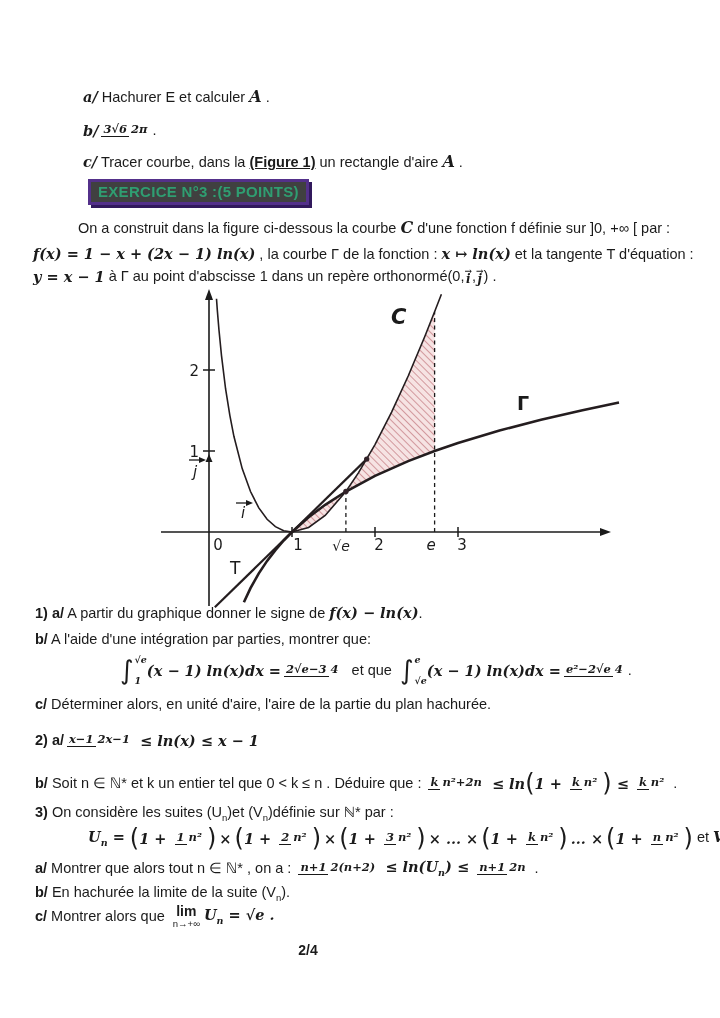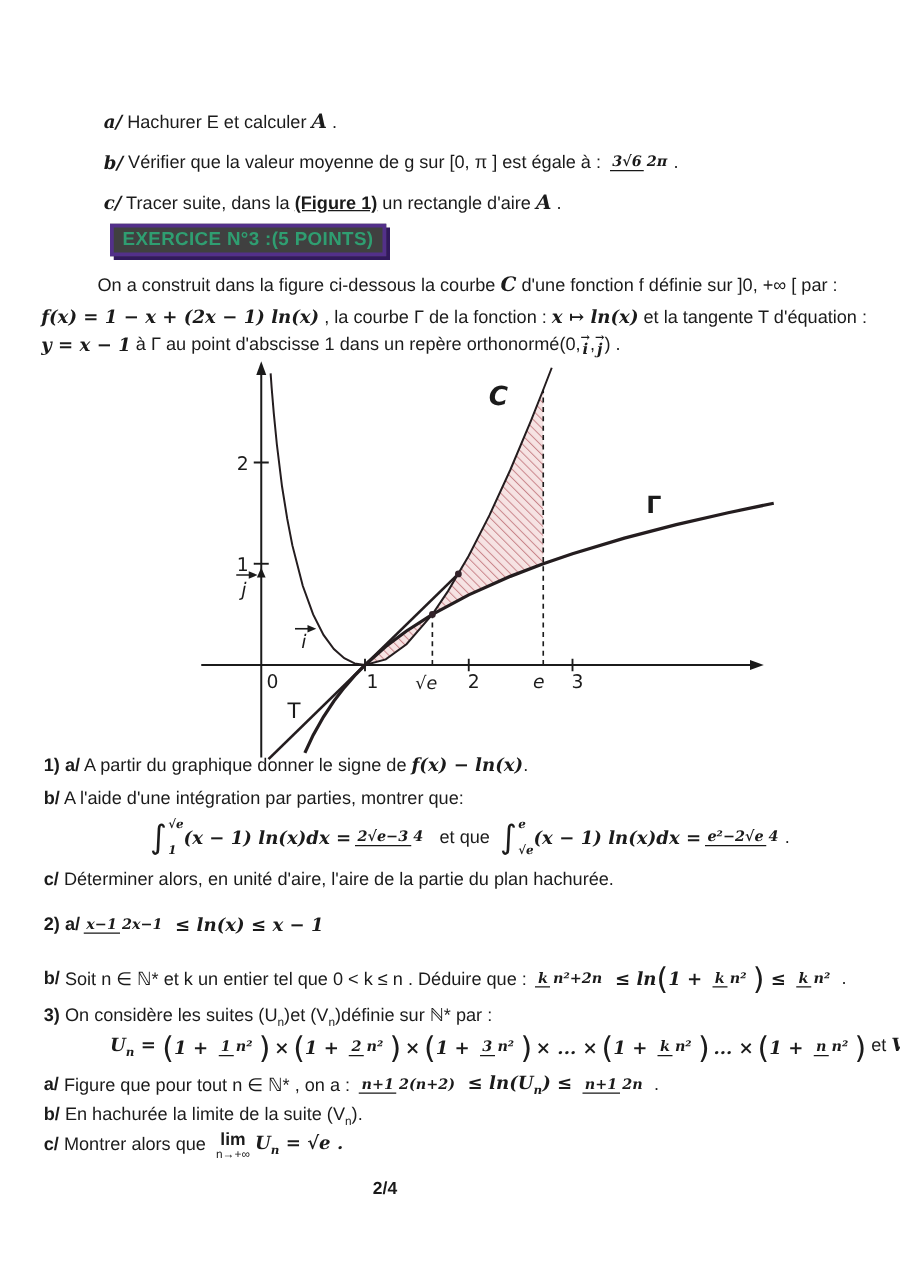--- a/index.html
+++ b/index.html
@@ -41,25 +41,25 @@
   svg text { font-family:"DejaVu Sans", sans-serif; fill:#1b1b1b; }
 </style>
 </head>
 <body>
 
 <div class="abs line" style="left:83px; top:87px;">
   <span class="lb mi">a/</span><span> Hachurer E et calculer </span><span class="scr">A</span><span> .</span>
 </div>
 
 <div class="abs mline" style="left:83px; top:112px; height:36px;">
-  <span class="lb mi">b/</span><span> Vérifier que la valeur moyenne de g sur [0, π ] est égale à : </span><span class="frac"><span class="num">3√6</span><span class="den">2π</span></span><span>.</span>
+  <span class="lb mi">b/</span><span class="frac"><span class="num">3√6</span><span class="den">2π</span></span><span>.</span>
 </div>
 
 <div class="abs line" style="left:83px; top:152px;">
-  <span class="lb mi">c/</span><span> Tracer suite, dans la </span><span class="figref">(Figure 1)</span><span> un rectangle d'aire </span><span class="scr">A</span><span> .</span>
+  <span class="lb mi">c/</span><span> Tracer courbe, dans la </span><span class="figref">(Figure 1)</span><span> un rectangle d'aire </span><span class="scr">A</span><span> .</span>
 </div>
 
 <div class="abs" style="left:88px; top:179px;">
   <span class="exbox">EXERCICE N°3 :(5 POINTS)</span>
 </div>
 
 <div class="abs line" style="left:78px; top:218px;">
   <span>On a construit dans la figure ci-dessous la courbe </span><span class="scr">C</span><span> d'une fonction f définie sur ]0, +∞ [ par :</span>
 </div>
 
@@ -169,21 +169,21 @@
   <span class="mi" style="margin:0 3px;">×</span>
   <span class="mline"><span class="bigp">(</span><span class="mi">1 + </span><span class="frac"><span class="num">3</span><span class="den">n²</span></span><span class="bigp">)</span></span>
   <span class="mi" style="margin:0 3px;">× ... ×</span>
   <span class="mline"><span class="bigp">(</span><span class="mi">1 + </span><span class="frac"><span class="num">k</span><span class="den">n²</span></span><span class="bigp">)</span></span>
   <span class="mi" style="margin:0 3px;">... ×</span>
   <span class="mline"><span class="bigp">(</span><span class="mi">1 + </span><span class="frac"><span class="num">n</span><span class="den">n²</span></span><span class="bigp">)</span></span>
   <span><span> et </span><span class="mi"><span>V</span><sub>n</sub><span> = ln(U</span></span></span>
 </div>
 
 <div class="abs mline" style="left:35px; top:850px; height:36px;">
-  <span class="lb">a/</span><span> Figure que pour tout n ∈ ℕ* , on a : </span><span class="frac"><span class="num">n+1</span><span class="den">2(n+2)</span></span><span class="mi"><span> ≤ ln(U</span><sub>n</sub><span>) ≤ </span></span><span class="frac"><span class="num">n+1</span><span class="den">2n</span></span><span> .</span>
+  <span class="lb">a/</span><span> Montrer que alors tout n ∈ ℕ* , on a : </span><span class="frac"><span class="num">n+1</span><span class="den">2(n+2)</span></span><span class="mi"><span> ≤ ln(U</span><sub>n</sub><span>) ≤ </span></span><span class="frac"><span class="num">n+1</span><span class="den">2n</span></span><span> .</span>
 </div>
 
 <div class="abs line" style="left:35px; top:884px;">
   <span class="lb">b/</span><span> En hachurée la limite de la suite (V</span><sub>n</sub><span>).</span>
 </div>
 
 <div class="abs mline" style="left:35px; top:900px; height:32px;">
   <span class="lb">c/</span><span> Montrer alors que </span><span class="lim"><span class="top">lim</span><span class="bot">n→+∞</span></span><span class="mi"><span>U</span><sub>n</sub><span> = √e .</span></span>
 </div>
 

